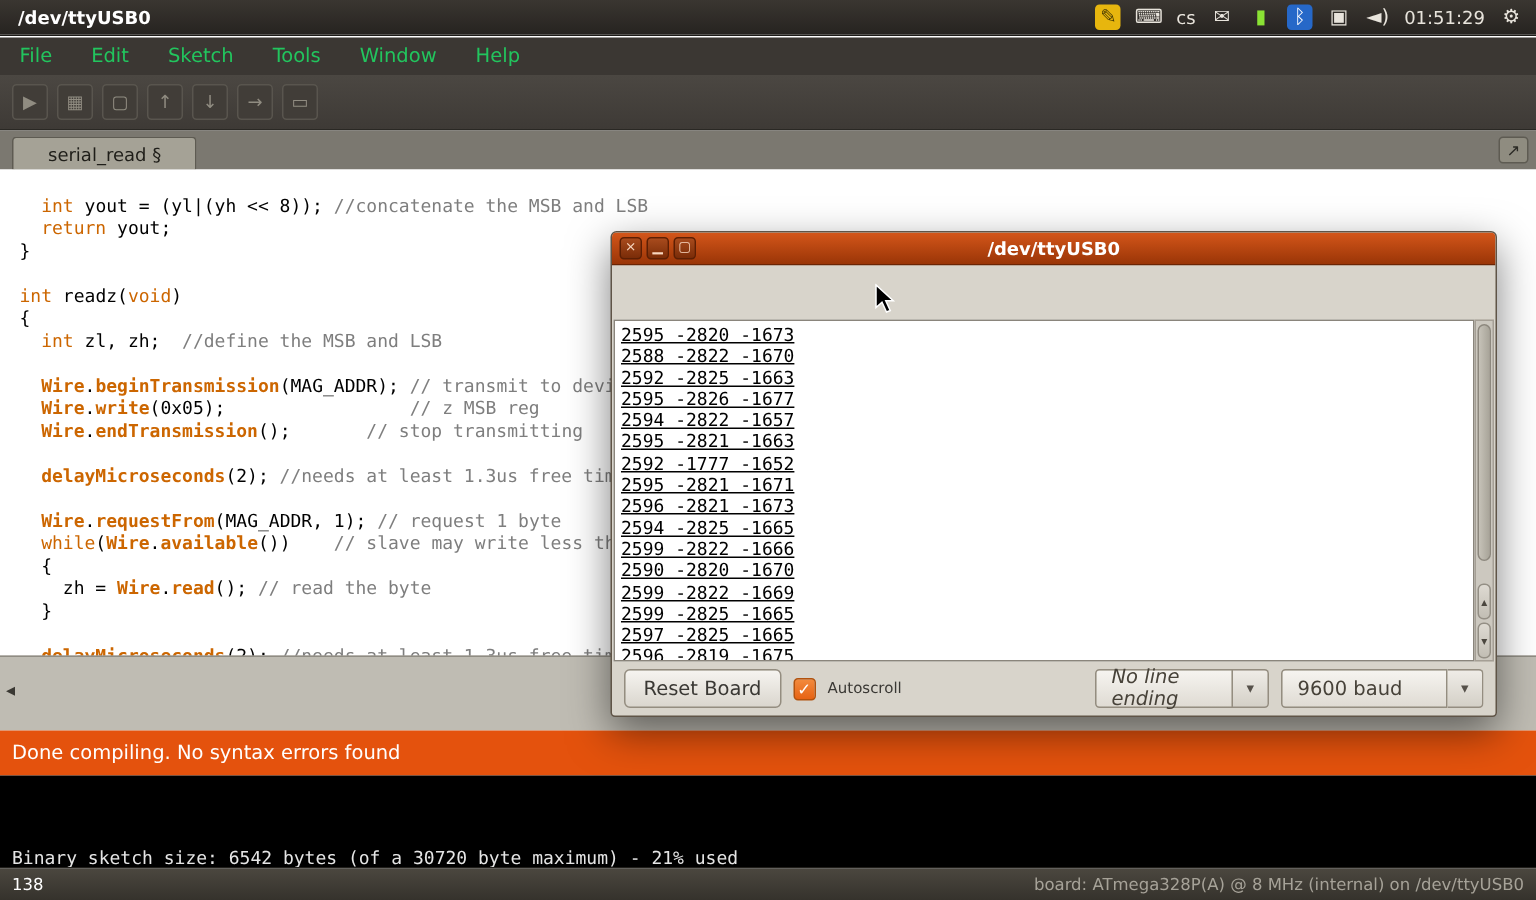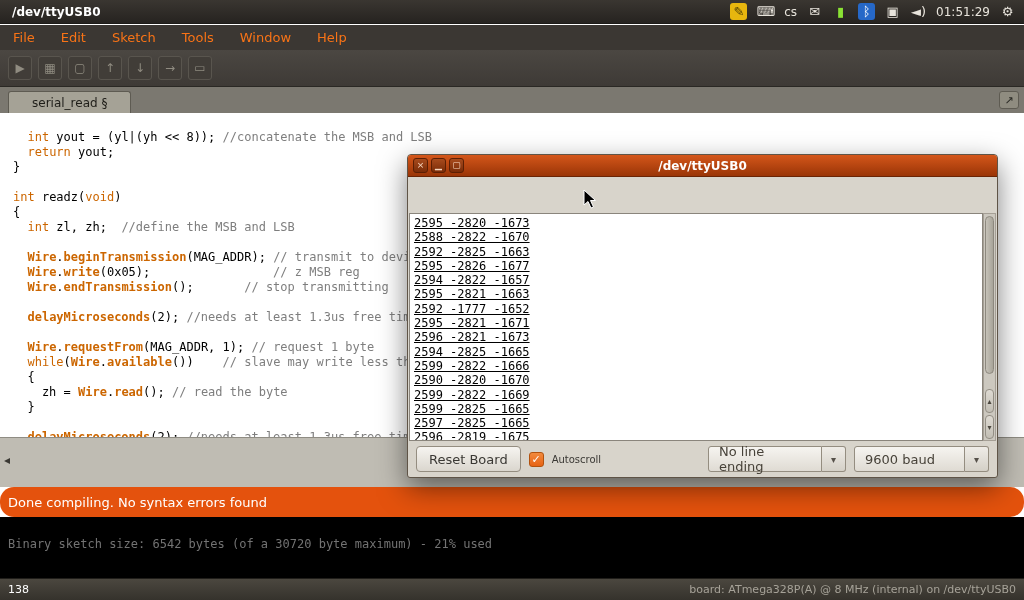--- a/index.html
+++ b/index.html
@@ -8,21 +8,21 @@
 
   
   .titlebar { position:absolute; left:0; top:0; width:1024px; height:24px; background:linear-gradient(#3a3631,#262320); display:flex; align-items:center; border-bottom:1px solid #1d1b18; }
   .panel-title { color:#fff; font-weight:bold; font-size:12px; margin-left:12px; }
   .tray { margin-left:auto; display:flex; align-items:center; gap:9px; margin-right:8px; }
   .tray-icon { font-size:13px; color:#e8e4dc; min-width:17px; height:17px; display:inline-flex; align-items:center; justify-content:center; border-radius:3px; }
   .tray-text { font-size:12px; color:#e8e4dc; }
 
   
   .menubar { position:absolute; left:0; top:25px; width:1024px; height:25px; background:#3b3733; display:flex; align-items:center; }
-  .menu-item { color:#f97316; font-size:13px; padding:4px 13px; }
+  .menu-item { color:#22c55e; font-size:13px; padding:4px 13px; }
 
   
   .toolbar { position:absolute; left:0; top:50px; width:1024px; height:37px; background:linear-gradient(#4b4742,#3e3a36); border-bottom:1px solid #2a2824; display:flex; align-items:center; gap:6px; padding-left:8px; }
   .tool-btn { width:24px; height:24px; background:#413d38; border:1px solid #59554e; border-radius:3px; color:#908c81; font-size:12px; display:flex; align-items:center; justify-content:center; }
 
   
   .tabbar { position:absolute; left:0; top:87px; width:1024px; height:26px; background:#7b7870; display:flex; align-items:flex-end; }
   .tab-strip { display:flex; align-items:flex-end; height:100%; }
   .tab { height:22px; margin-left:8px; background:#a5a296; border:1px solid #5e5b52; border-bottom:none; border-radius:3px 3px 0 0; padding:0 23px; font-size:12px; color:#1f1e19; display:flex; align-items:center; }
   .tab-right-btn { margin-left:auto; margin-right:5px; margin-bottom:4px; width:20px; height:18px; background:#8f8c80; border:1px solid #5e5b52; border-radius:3px; display:flex; align-items:center; justify-content:center; font-size:11px; color:#2b2a25; }
@@ -32,24 +32,24 @@
   .code-line { height:15px; line-height:15px; white-space:pre; color:#000; }
   .kw { color:#cc6600; }
   .fn { color:#cc6600; font-weight:bold; }
   .cm { color:#7e7e7e; }
 
   
   .hstrip { position:absolute; left:0; top:437px; width:1024px; height:50px; background:#bfbcb3; border-top:1px solid #8f8c83; }
   .hstrip-arrow { position:absolute; left:4px; top:15px; font-size:12px; color:#3a3833; }
 
   
-  .compilebar { position:absolute; left:0; top:487px; width:1024px; height:30px; background:#e4520d; color:#ffffff; font-size:13px; display:flex; align-items:center; padding-left:8px;border-radius:14px; }
-
-  
-  .console { position:absolute; left:0; top:517px; width:1024px; height:61px; background:#000000; color:#737373; font-family:"DejaVu Sans Mono",monospace; font-size:12px; padding:20px 0 0 8px; }
+  .compilebar { position:absolute; left:0; top:487px; width:1024px; height:30px; background:#e4520d; color:#ffffff; font-size:13px; display:flex; align-items:center; padding-left:8px; }
+
+  
+  .console { position:absolute; left:0; top:517px; width:1024px; height:61px; background:#000000; color:#e5e5e5; font-family:"DejaVu Sans Mono",monospace; font-size:12px; padding:48px 0 0 8px; }
 
   
   .footer { position:absolute; left:0; top:578px; width:1024px; height:22px; background:linear-gradient(#4b473f,#35322c); display:flex; align-items:center; padding:0 8px; border-top:1px solid #201e1a; }
   .footer-left { color:#ffffff; font-size:11px; }
   .footer-right { margin-left:auto; color:#a6a298; font-size:11px; }
 
   
   .serial { position:absolute; left:407px; top:154px; width:591px; height:324px; background:#d8d4cb; border:1px solid #5f5447; border-radius:4px 4px 3px 3px; box-shadow:0 10px 28px rgba(0,0,0,.5); z-index:10; }
   .serial-titlebar { position:relative; height:22px; background:linear-gradient(#d4561a,#9a3507); border-radius:3px 3px 0 0; display:flex; align-items:center; border-bottom:1px solid #6b2404; }
   .win-controls { display:flex; align-items:center; margin-left:5px; gap:3px; z-index:2; }
@@ -66,21 +66,21 @@
   .stepper { position:absolute; left:1px; right:1px; height:24px; background:linear-gradient(#dedad2,#c2beb4); border:1px solid #948f85; border-radius:4px; font-size:8px; color:#4b473f; display:flex; align-items:center; justify-content:center; }
   .stepper.up { bottom:27px; }
   .stepper.down { bottom:1px; }
   .serial-bottom { position:absolute; left:1px; right:1px; bottom:1px; height:34px; display:flex; align-items:center; padding:0 7px; gap:8px; }
   .reset-btn { height:26px; padding:0 12px; }
   .checkbox { width:15px; height:15px; background:linear-gradient(#f28a3d,#e76314); border:1px solid #b2520e; border-radius:3px; color:#fff; font-size:11px; font-weight:bold; display:flex; align-items:center; justify-content:center; }
   .autoscroll-label { font-size:10px; color:#3a3834; }
   .combo { display:flex; height:26px; }
   .combo-le { margin-left:auto; }
   .combo-value { background:linear-gradient(#f6f4f0,#dfdbd3); border:1px solid #948d80; border-radius:3px 0 0 3px; padding:0 10px; font-size:13px; color:#474239; display:flex; align-items:center; }
-  .combo-le .combo-value { width:114px; }
+  .combo-le .combo-value { width:92px;font-style:italic; }
   .combo-baud .combo-value { width:111px; }
   .combo-arrow { width:24px; background:linear-gradient(#efece7,#d4d0c7); border:1px solid #948d80; border-left:none; border-radius:0 3px 3px 0; font-size:10px; color:#56514a; display:flex; align-items:center; justify-content:center; }
 
   .cursor { position:absolute; left:583px; top:189px; z-index:20; }
 </style>
 </head>
 <body>
 
 <div class="screen">
 

